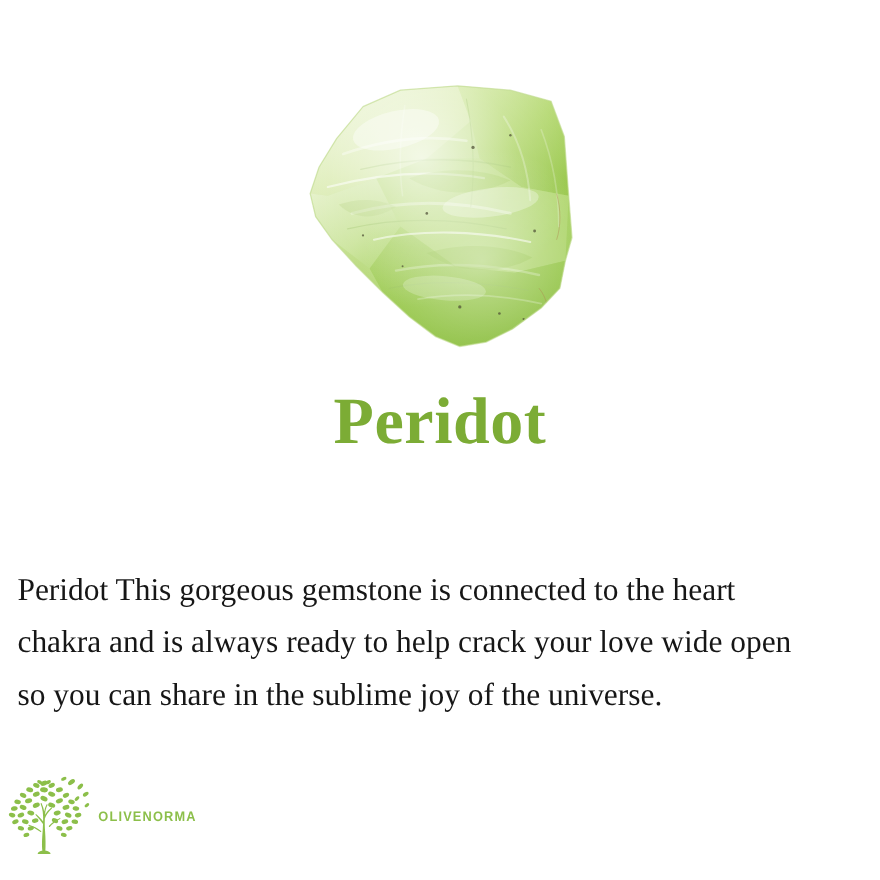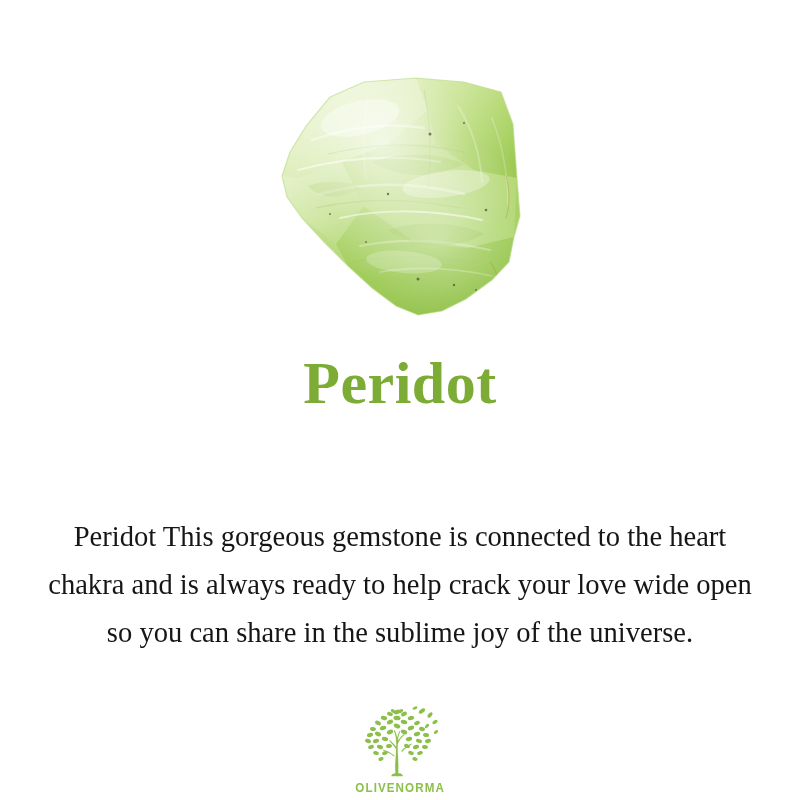--- a/index.html
+++ b/index.html
@@ -75,42 +75,41 @@
     padding: 0 9px;
     color: #8dbe47;
   }
 
   
   .body-copy {
     position: absolute;
     left: 10px;
     top: 496px;
     width: 780px;
-    text-align: center;
     font-family: "Liberation Serif", "DejaVu Serif", serif;
     font-size: 29px;
     line-height: 48px;
     font-weight: 400;
     color: #161616;
   }
   .body-copy .line {
     display: block;
     white-space: nowrap;
     transform: scaleX(0.985);
     transform-origin: center center;
   }
 
   
   .logo {
     position: absolute;
     left: 0;
     top: 686px;
     width: 800px;
     display: flex;
-    flex-direction: column;
+    flex-direction: row;
     align-items: center;
   }
   .logo-mark {
     display: block;
     width: 86px;
     height: 76px;
   }
   .logo-word {
     margin-top: 3px;
     font-family: "Liberation Sans", "DejaVu Sans", sans-serif;

